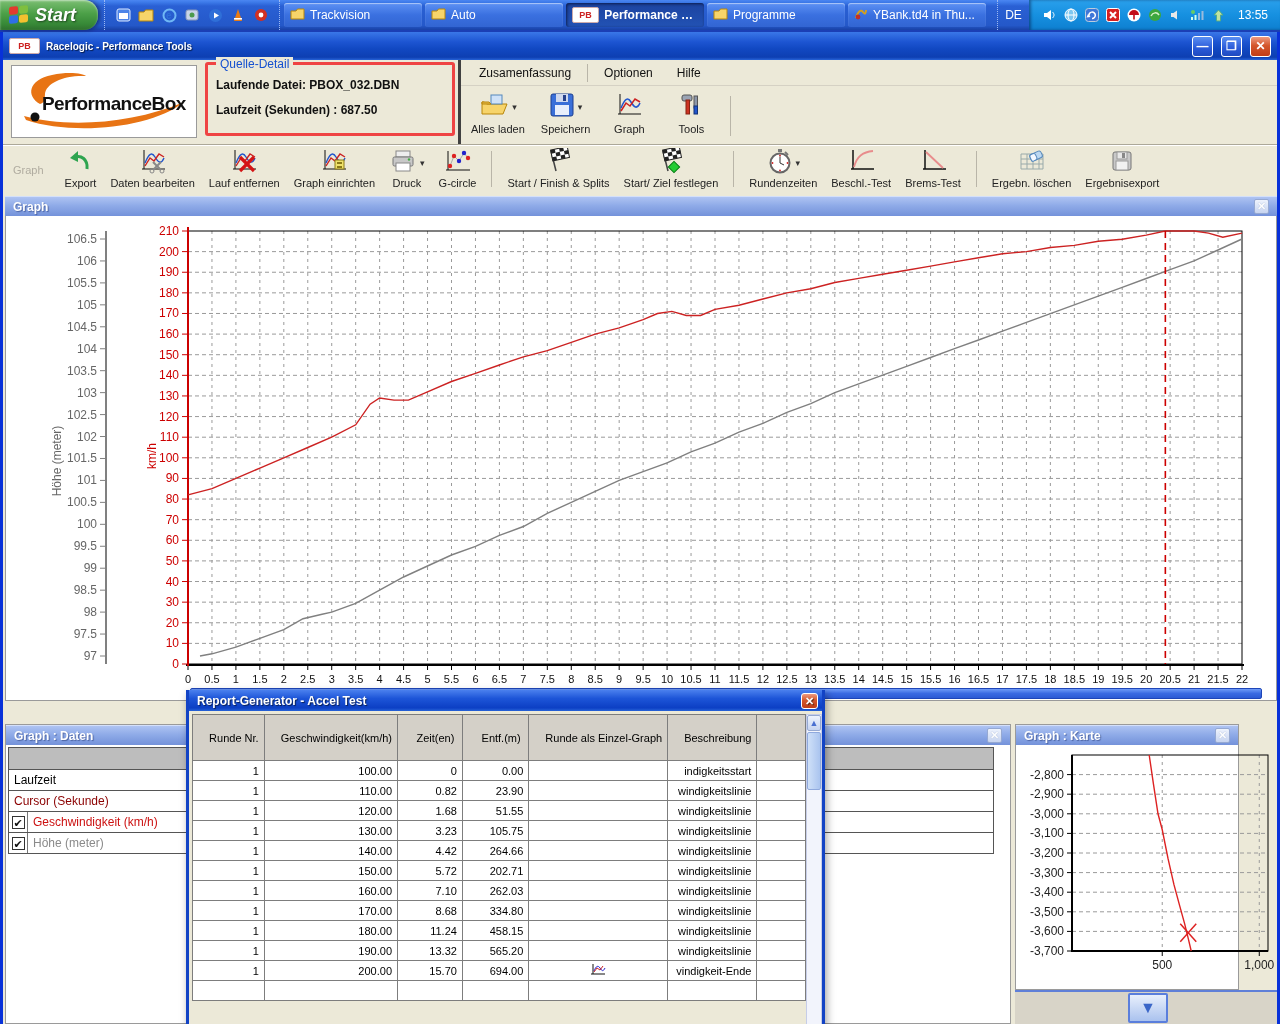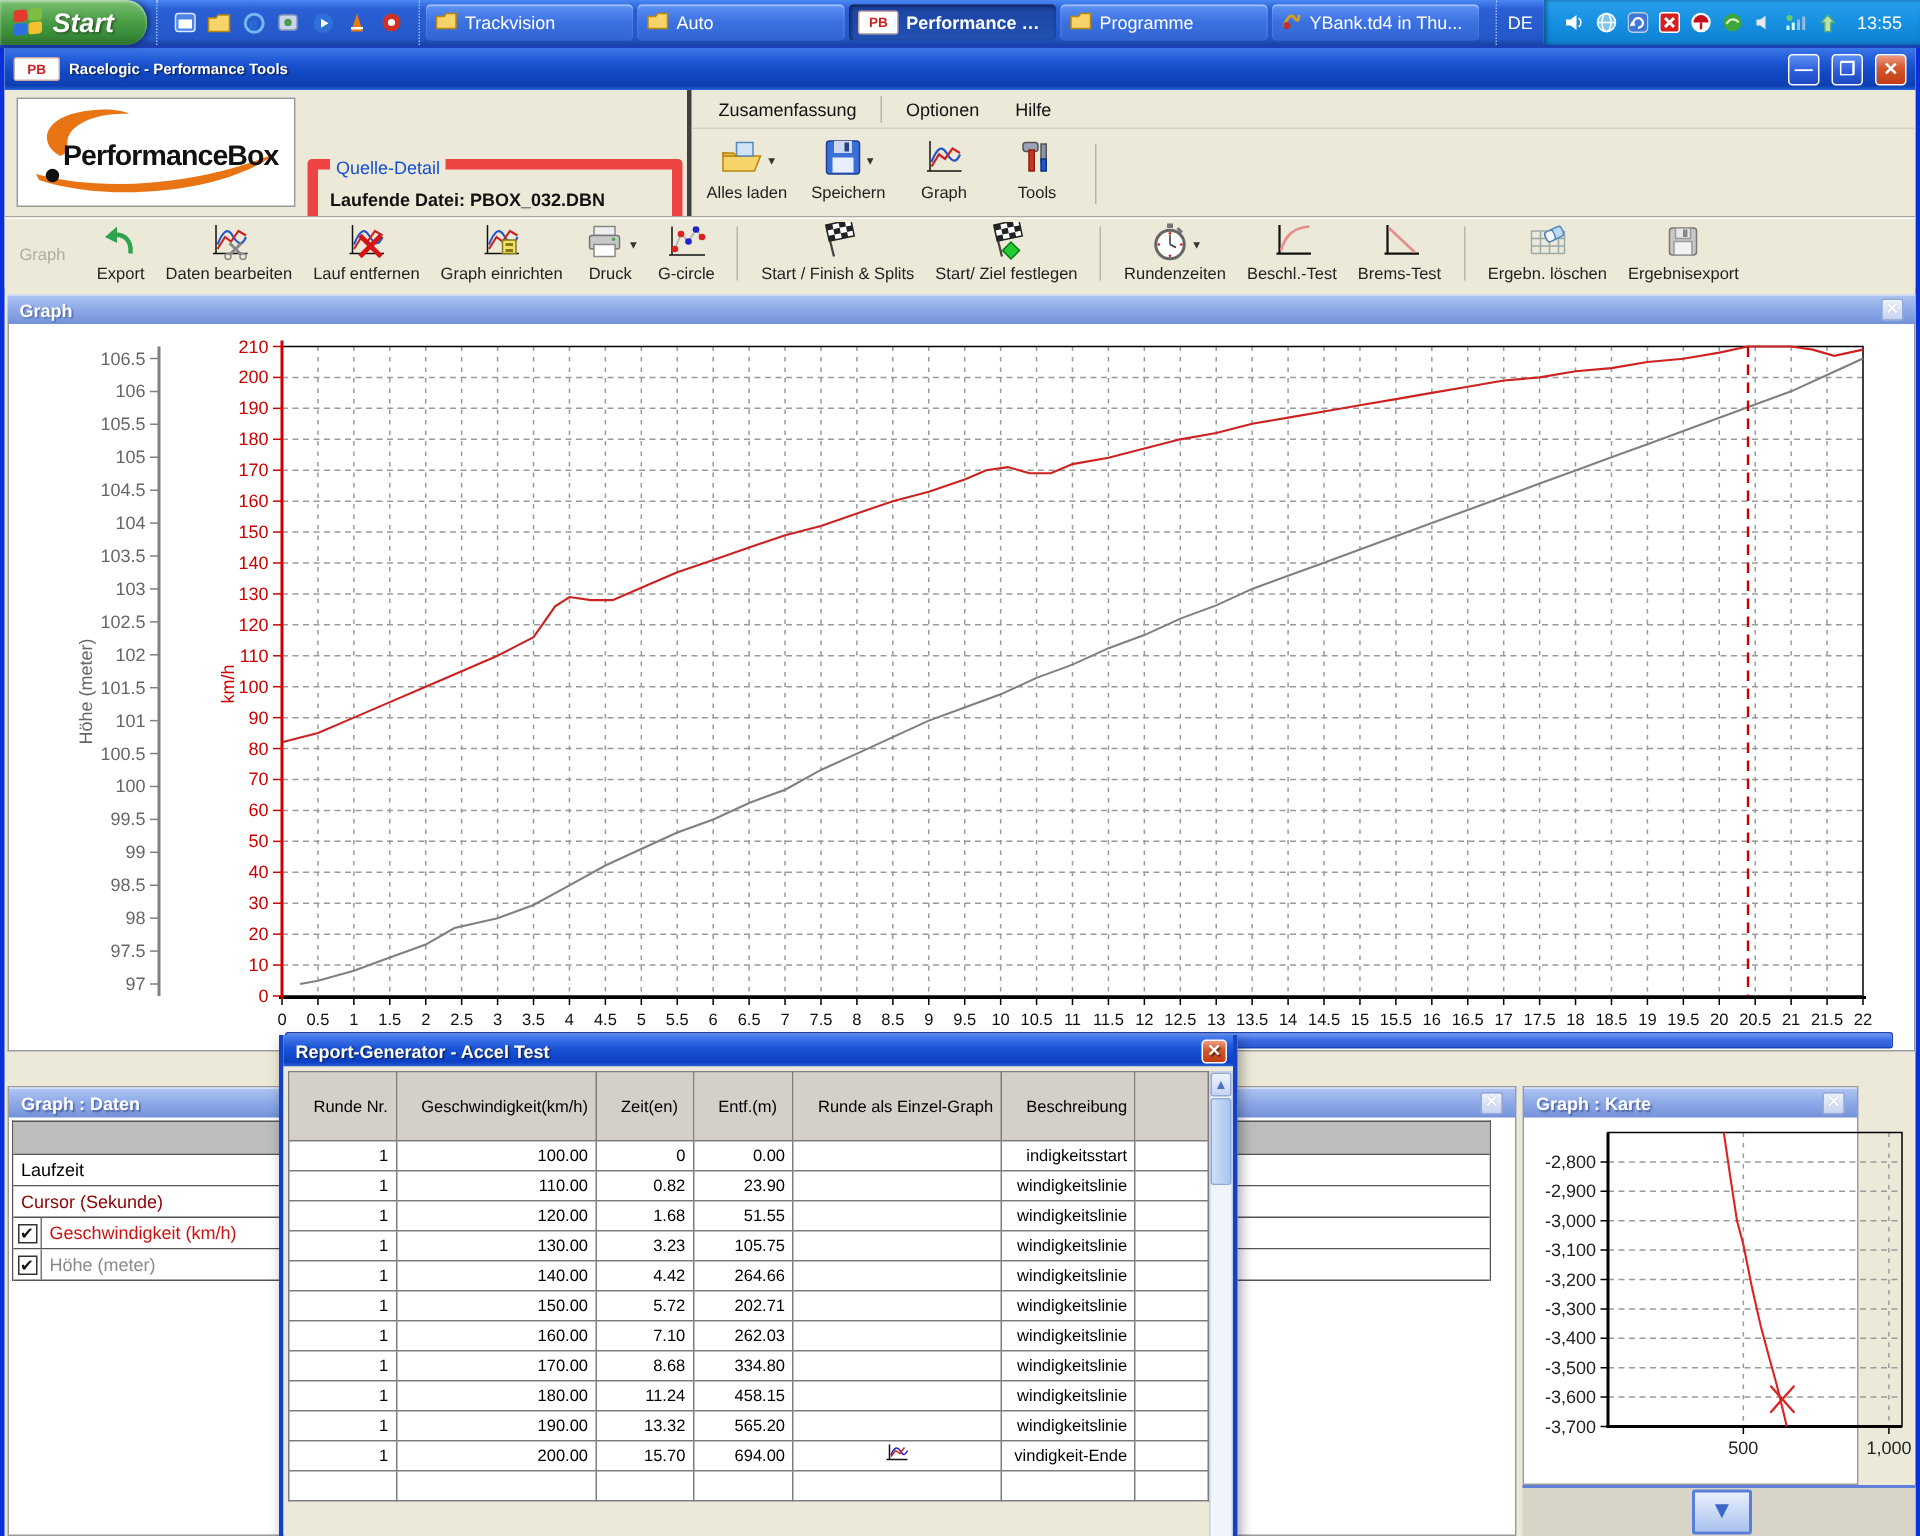--- a/index.html
+++ b/index.html
@@ -40,21 +40,21 @@
   .titlebar{height:28px;display:flex;align-items:center;padding:0 6px;gap:6px;
     background:linear-gradient(to bottom,#3a77e8 0%,#1d55d2 35%,#1148c2 60%,#0d3fb2 90%,#2763d8 100%);}
   .titlebar .ttl{color:#fff;font-weight:bold;font-size:10px;text-shadow:1px 1px 1px rgba(0,0,0,.6);flex:1;}
   .pbic{width:31px;height:16px;background:#fff;border:1px solid #caa;border-radius:2px;color:#c22;font-weight:bold;font-size:9px;display:flex;align-items:center;justify-content:center;}
   .winbtn{width:21px;height:21px;border-radius:3px;border:1px solid #fff;color:#fff;font-size:12px;line-height:18px;text-align:center;cursor:pointer;
     background:linear-gradient(to bottom,#5a8ef2,#2a5ad8 60%,#1e4ac0);margin-left:2px;font-weight:bold;}
   .winbtn.close{background:linear-gradient(to bottom,#ee9a80,#d4572c 45%,#c13d17);}
   
   .header{position:relative;height:85px;background:#ece9d8;}
   .logo{position:absolute;left:8px;top:5px;width:186px;height:73px;background:#fff;border:1px solid #9a9a9a;overflow:hidden;}
-  .quelle{position:absolute;left:202px;top:2px;width:250px;height:74px;border:7px solid #ef4444;border-radius:3px;padding:2px 8px;margin-top:44px;}
+  .quelle{position:absolute;left:202px;top:2px;width:250px;height:74px;border:3px solid #ef4444;border-radius:3px;padding:2px 8px;}
   .quelle .leg{position:absolute;top:-8px;left:8px;background:#ece9d8;padding:0 4px;color:#1550d0;font-size:12px;}
   .quelle .l1,.quelle .l2{font-size:12px;font-weight:bold;color:#111;margin-top:11px;}
   .rightcol{position:absolute;left:455px;top:0;right:0;height:85px;border-left:3px solid #404040;}
   .menubar{display:flex;align-items:center;height:26px;padding-left:6px;border-bottom:1px solid #d5d1c4;font-size:12px;color:#111;}
   .menu-item{padding:4px 12px;cursor:pointer;}
   .msep{width:1px;height:18px;background:#b9b5a8;margin:0 4px;}
   .maintb{display:flex;align-items:flex-start;gap:4px;padding:4px 2px 0 4px;height:58px;}
   .mtb-btn{display:flex;flex-direction:column;align-items:center;padding:2px 6px;cursor:pointer;min-width:58px;}
   .mtb-ic{height:30px;display:flex;align-items:center;}
   .mtb-lb{font-size:11px;color:#222;margin-top:1px;white-space:nowrap;}
@@ -99,21 +99,21 @@
     border:3px solid #1243c5;border-top:none;background:#ece9d8;box-shadow:2px 3px 8px rgba(0,0,0,.35);}
   .dlg-title{height:21px;display:flex;align-items:center;padding:0 4px 0 8px;
     background:linear-gradient(to bottom,#4a80ee 0%,#1d55d8 40%,#0c3fc4 85%,#2763d8 100%);
     color:#fff;font-weight:bold;font-size:12px;text-shadow:1px 1px 1px rgba(0,0,0,.6);}
   .dlg-title .sp{flex:1;}
   .dlg-close{width:17px;height:16px;border:1px solid #fff;border-radius:3px;cursor:pointer;
     background:linear-gradient(to bottom,#ee9a80,#d4572c 45%,#c13d17);color:#fff;font-size:11px;font-weight:bold;line-height:14px;text-align:center;}
   .dlg-body{display:flex;padding:3px 0 0 3px;height:312px;background:#ece9d8;}
   table.rg{border-collapse:collapse;background:#fff;table-layout:fixed;align-self:flex-start;}
   table.rg th,table.rg td{border:1px solid #7d7d7d;font-weight:normal;font-size:11px;padding:0 5px;overflow:hidden;white-space:nowrap;}
-  table.rg th{background:#d4d0c8;height:46px;text-align:left;padding-left:16px;}
+  table.rg th{background:#d4d0c8;height:46px;text-align:center;padding-left:16px;}
   table.rg td{height:20px;background:#fff;}
   td.al-r{text-align:right;} td.al-l{text-align:right;margin-left:23px;} td.al-c{text-align:center;}
   .vscroll{width:16px;height:312px;background:#f2f4fc;border:1px solid #c6cde8;margin-left:0;}
   .varrow{width:14px;height:16px;background:linear-gradient(to bottom,#eef3fd,#c7d4f0);border:1px solid #96a9d2;border-radius:2px;
     color:#4a6fd0;font-size:9px;text-align:center;line-height:14px;cursor:pointer;}
   .vthumb{width:14px;height:58px;margin-top:1px;background:linear-gradient(to right,#cfe0f8,#aac4ef);border:1px solid #8fa9dd;border-radius:2px;cursor:pointer;}
   .chartbox{cursor:crosshair;}
 </style>
 </head>
 <body>

